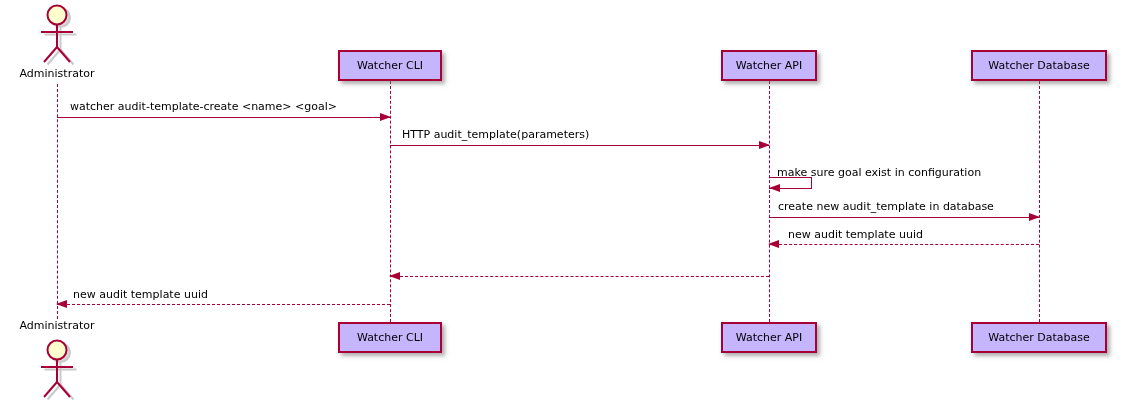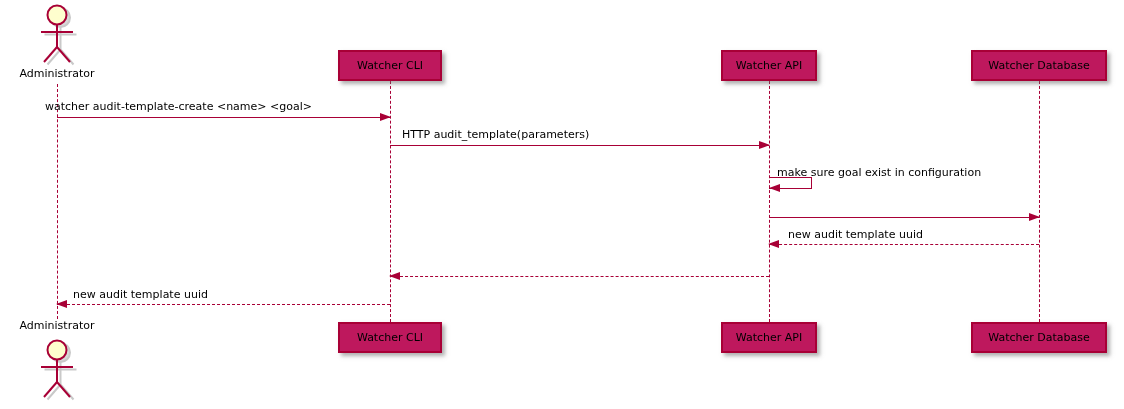--- a/index.html
+++ b/index.html
@@ -3,21 +3,21 @@
 <meta charset="utf-8">
 <style>
   html,body{margin:0;padding:0;background:#ffffff;}
   .canvas{
     position:relative;width:1124px;height:409px;background:#ffffff;
     font-family:"DejaVu Sans","Liberation Sans",sans-serif;
     font-size:11px;color:#000;overflow:hidden;
   }
   .pbox{
     position:absolute;height:31px;box-sizing:border-box;
-    background:#be185d;border:2px solid #A80036;
+    background:#c4b5fd;border:2px solid #A80036;
     box-shadow:3px 3px 4px rgba(110,110,110,.55);
     display:flex;align-items:center;justify-content:center;
     white-space:nowrap;
   }
   .lifeline{position:absolute;width:0;border-left:1px dashed #A80036;}
   .mlabel{position:absolute;white-space:nowrap;height:15px;line-height:15px;}
   .marrow{position:absolute;height:0;border-top:1px solid #A80036;}
   .marrow.dashed{border-top-style:dashed;}
   .head{position:absolute;width:0;height:0;top:-5px;
         border-top:4.5px solid transparent;border-bottom:4.5px solid transparent;}
@@ -62,34 +62,35 @@
   <div class="pbox" style="left:338px;top:50px;width:104px">
     <span>Watcher CLI</span>
   </div>
   <div class="pbox" style="left:721px;top:50px;width:96px">
     <span>Watcher API</span>
   </div>
   <div class="pbox" style="left:971px;top:50px;width:136px">
     <span>Watcher Database</span>
   </div>
 
-  <div class="mlabel" style="left:45px;top:99px">watcher audit-template-create &lt;name&gt; &lt;goal&gt;</div>
+  <div class="mlabel" style="left:70px;top:99px">watcher audit-template-create &lt;name&gt; &lt;goal&gt;</div>
   <div class="marrow" style="left:57px;top:117px;width:333px">
     <span class="head right"></span>
   </div>
 
   <div class="mlabel" style="left:402px;top:127px">HTTP audit_template(parameters)</div>
   <div class="marrow" style="left:390px;top:145px;width:379px">
     <span class="head right"></span>
   </div>
 
   <div class="mlabel" style="left:777px;top:165px">make sure goal exist in configuration</div>
   <div class="loop" style="left:769px;top:177px;width:43px;height:12px"></div>
   <span class="loophead" style="position:absolute;left:769px;top:184px"></span>
 
+  <div class="mlabel" style="left:778px;top:199px">create new audit_template in database</div>
   <div class="marrow" style="left:769px;top:217px;width:270px">
     <span class="head right"></span>
   </div>
 
   <div class="mlabel" style="left:788px;top:227px">new audit template uuid</div>
   <div class="marrow dashed" style="left:769px;top:244px;width:270px">
     <span class="head left"></span>
   </div>
 
   <div class="marrow dashed" style="left:390px;top:276px;width:379px">

